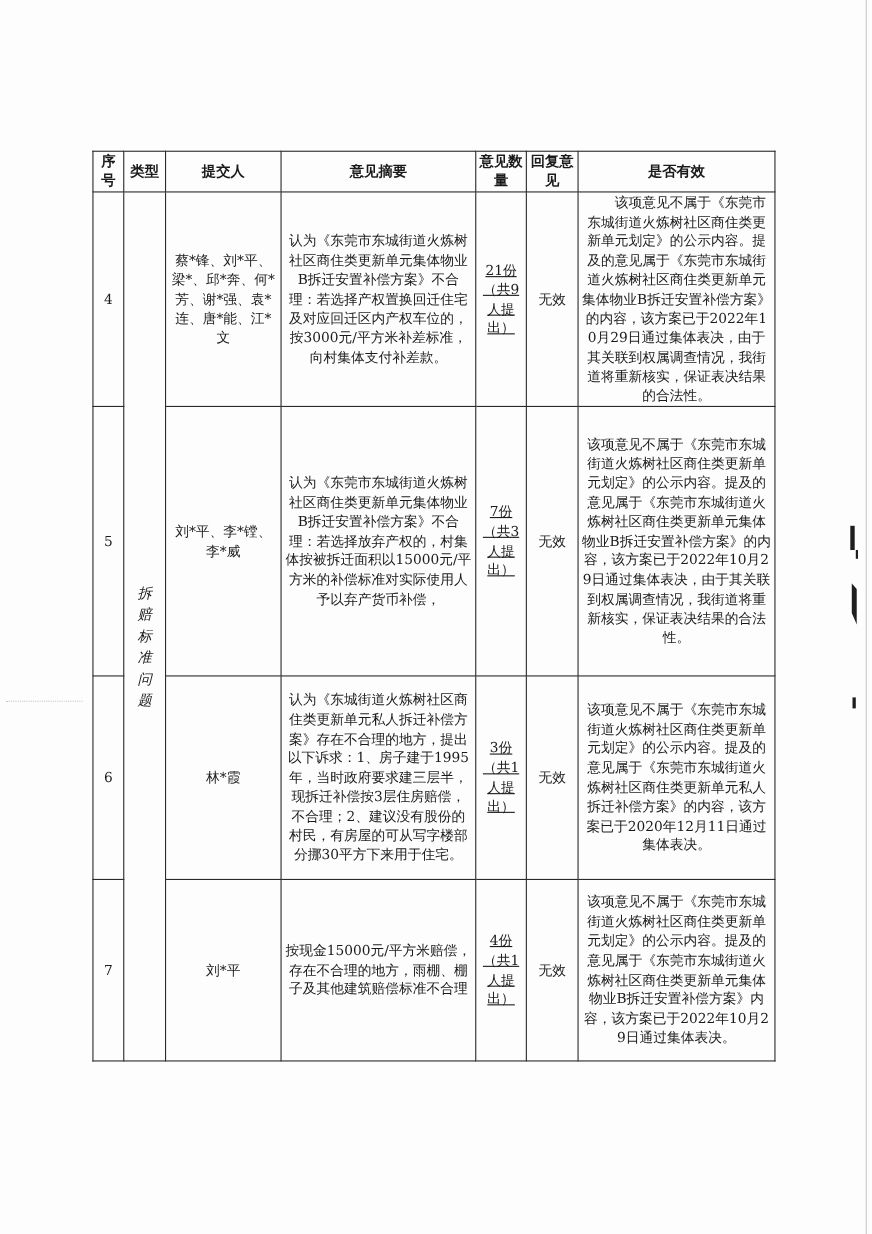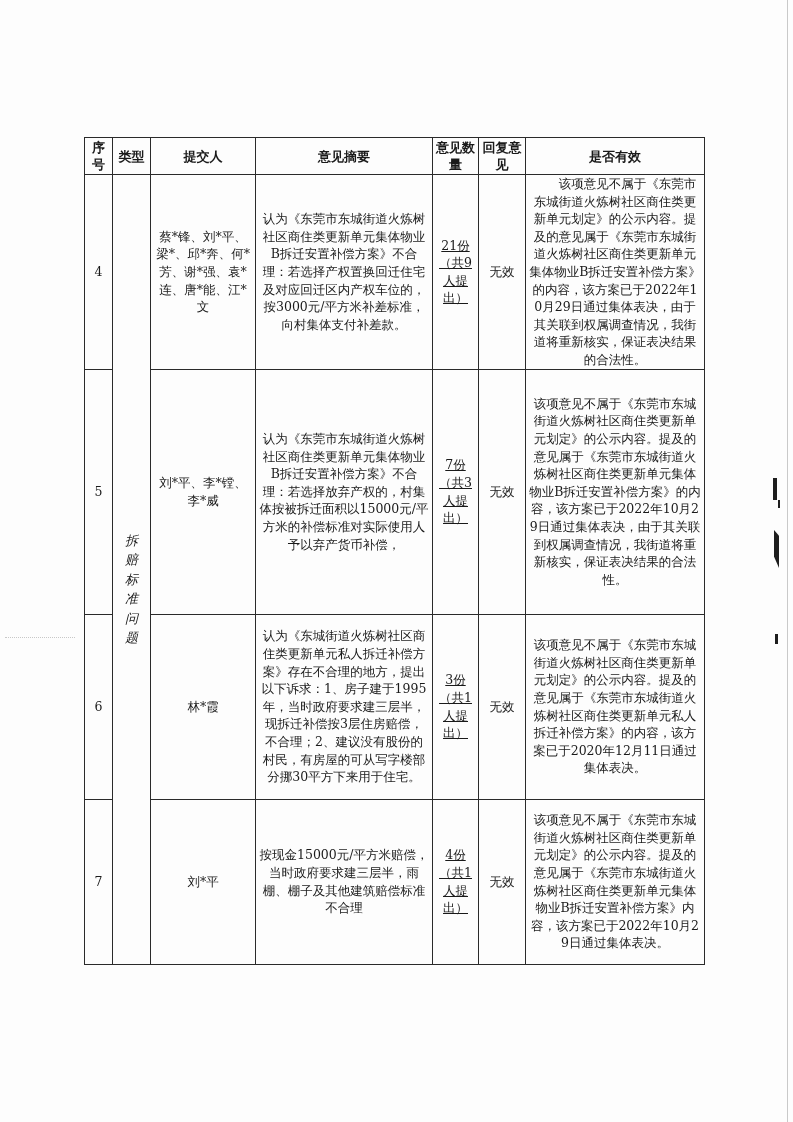--- a/index.html
+++ b/index.html
@@ -151,21 +151,21 @@
         <td>6</td>
         <td class="submitter-cell">林*霞</td>
         <td class="summary-cell">认为《东城街道火炼树社区商住类更新单元私人拆迁补偿方案》存在不合理的地方，提出以下诉求：1、房子建于1995年，当时政府要求建三层半，现拆迁补偿按3层住房赔偿，不合理；2、建议没有股份的村民，有房屋的可从写字楼部分挪30平方下来用于住宅。</td>
         <td class="count-cell">3份（共1人提出）</td>
         <td>无效</td>
         <td class="reply-cell">该项意见不属于《东莞市东城街道火炼树社区商住类更新单元划定》的公示内容。提及的意见属于《东莞市东城街道火炼树社区商住类更新单元私人拆迁补偿方案》的内容，该方案已于2020年12月11日通过集体表决。</td>
       </tr>
       <tr style="height:165px;">
         <td>7</td>
         <td class="submitter-cell">刘*平</td>
-        <td class="summary-cell">按现金15000元/平方米赔偿，当时政府要求建三层半，雨棚、棚子及其他建筑赔偿标准不合理</td>
+        <td class="summary-cell">按现金15000元/平方米赔偿，存在不合理的地方，雨棚、棚子及其他建筑赔偿标准不合理</td>
         <td class="count-cell">4份（共1人提出）</td>
         <td>无效</td>
         <td class="reply-cell">该项意见不属于《东莞市东城街道火炼树社区商住类更新单元划定》的公示内容。提及的意见属于《东莞市东城街道火炼树社区商住类更新单元集体物业B拆迁安置补偿方案》内容，该方案已于2022年10月29日通过集体表决。</td>
       </tr>
     </tbody>
   </table>
 
   <div class="edge-line" style="left:787px; top:0; height:1122px;"></div>
   <div class="scan-mark" style="left:773px; top:478px; width:4px; height:22px;"></div>
   <div class="scan-mark" style="left:778px; top:500px; width:2px; height:8px;"></div>

